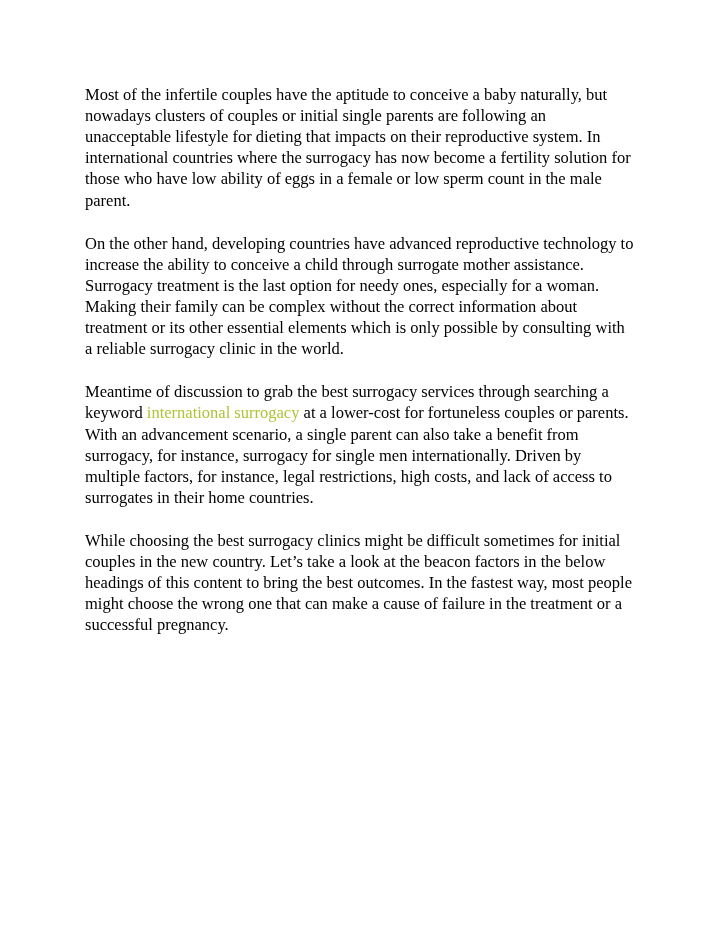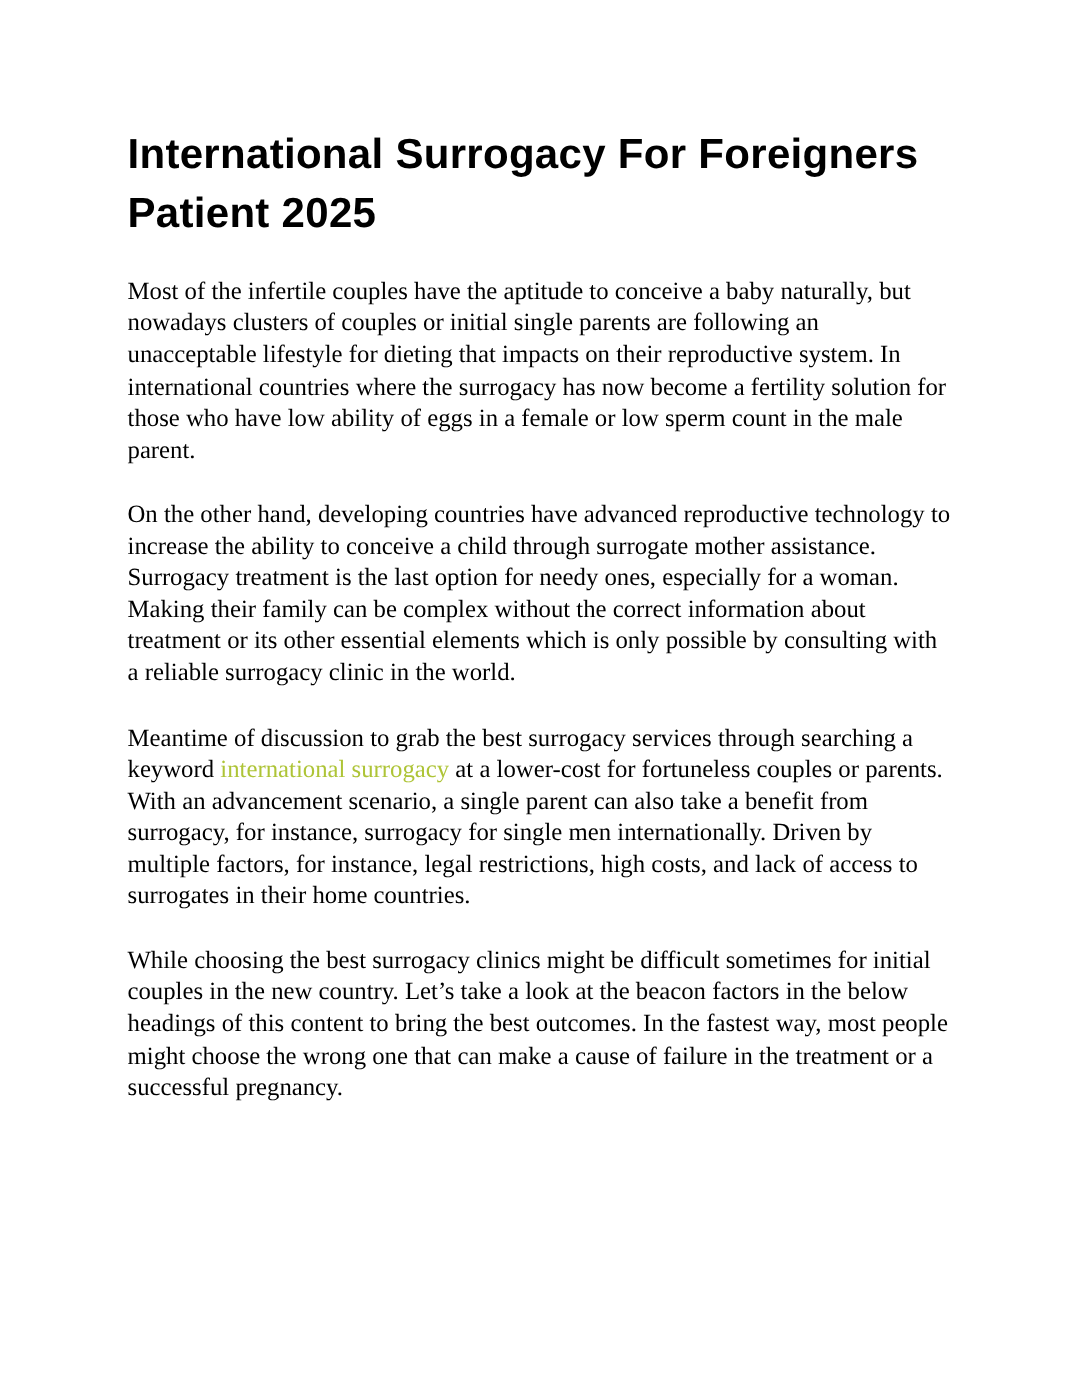--- a/index.html
+++ b/index.html
@@ -35,21 +35,20 @@
     .doc-link {
       text-decoration: none;
       cursor: pointer;
     }
   </style>
 </head>
 <body>
 
 <div class="page">
 
-  <h1 class="doc-title">International Surrogacy For Foreigners Patient 2025</h1>
 
   <p class="doc-paragraph">Most of the infertile couples have the aptitude to conceive a baby naturally, but nowadays clusters of couples or initial single parents are following an unacceptable lifestyle for dieting that impacts on their reproductive system. In international countries where the surrogacy has now become a fertility solution for those who have low ability of eggs in a female or low sperm count in the male parent.</p>
 
   <p class="doc-paragraph">On the other hand, developing countries have advanced reproductive technology to increase the ability to conceive a child through surrogate mother assistance. Surrogacy treatment is the last option for needy ones, especially for a woman. Making their family can be complex without the correct information about treatment or its other essential elements which is only possible by consulting with a reliable surrogacy clinic in the world.</p>
 
   <p class="doc-paragraph"><span>Meantime of discussion to grab the best surrogacy services through searching a keyword </span><a href="#" class="doc-link" style="color: rgb(174, 196, 55);">international surrogacy</a><span> at a lower-cost for fortuneless couples or parents. With an advancement scenario, a single parent can also take a benefit from surrogacy, for instance, surrogacy for single men internationally. Driven by multiple factors, for instance, legal restrictions, high costs, and lack of access to surrogates in their home countries.</span></p>
 
   <p class="doc-paragraph">While choosing the best surrogacy clinics might be difficult sometimes for initial couples in the new country. Let’s take a look at the beacon factors in the below headings of this content to bring the best outcomes. In the fastest way, most people might choose the wrong one that can make a cause of failure in the treatment or a successful pregnancy.</p>
 
 </div>

